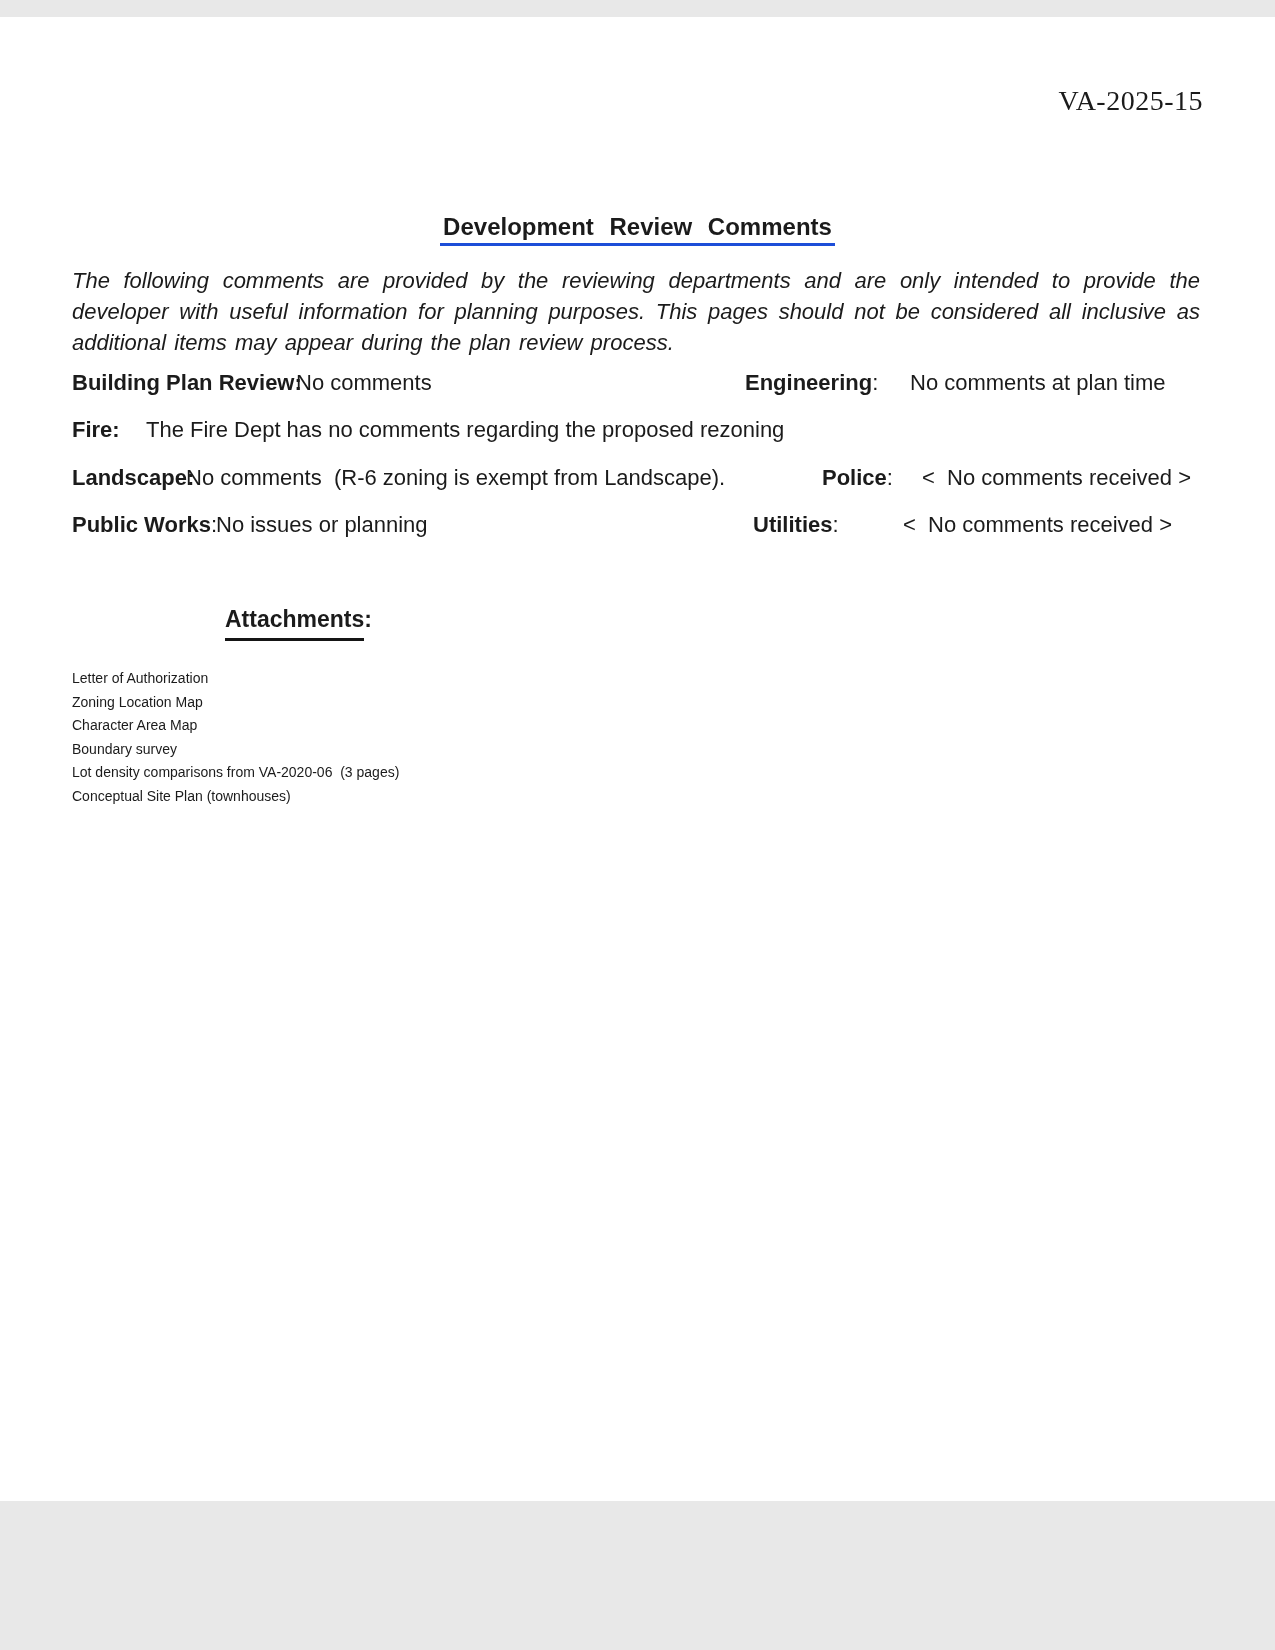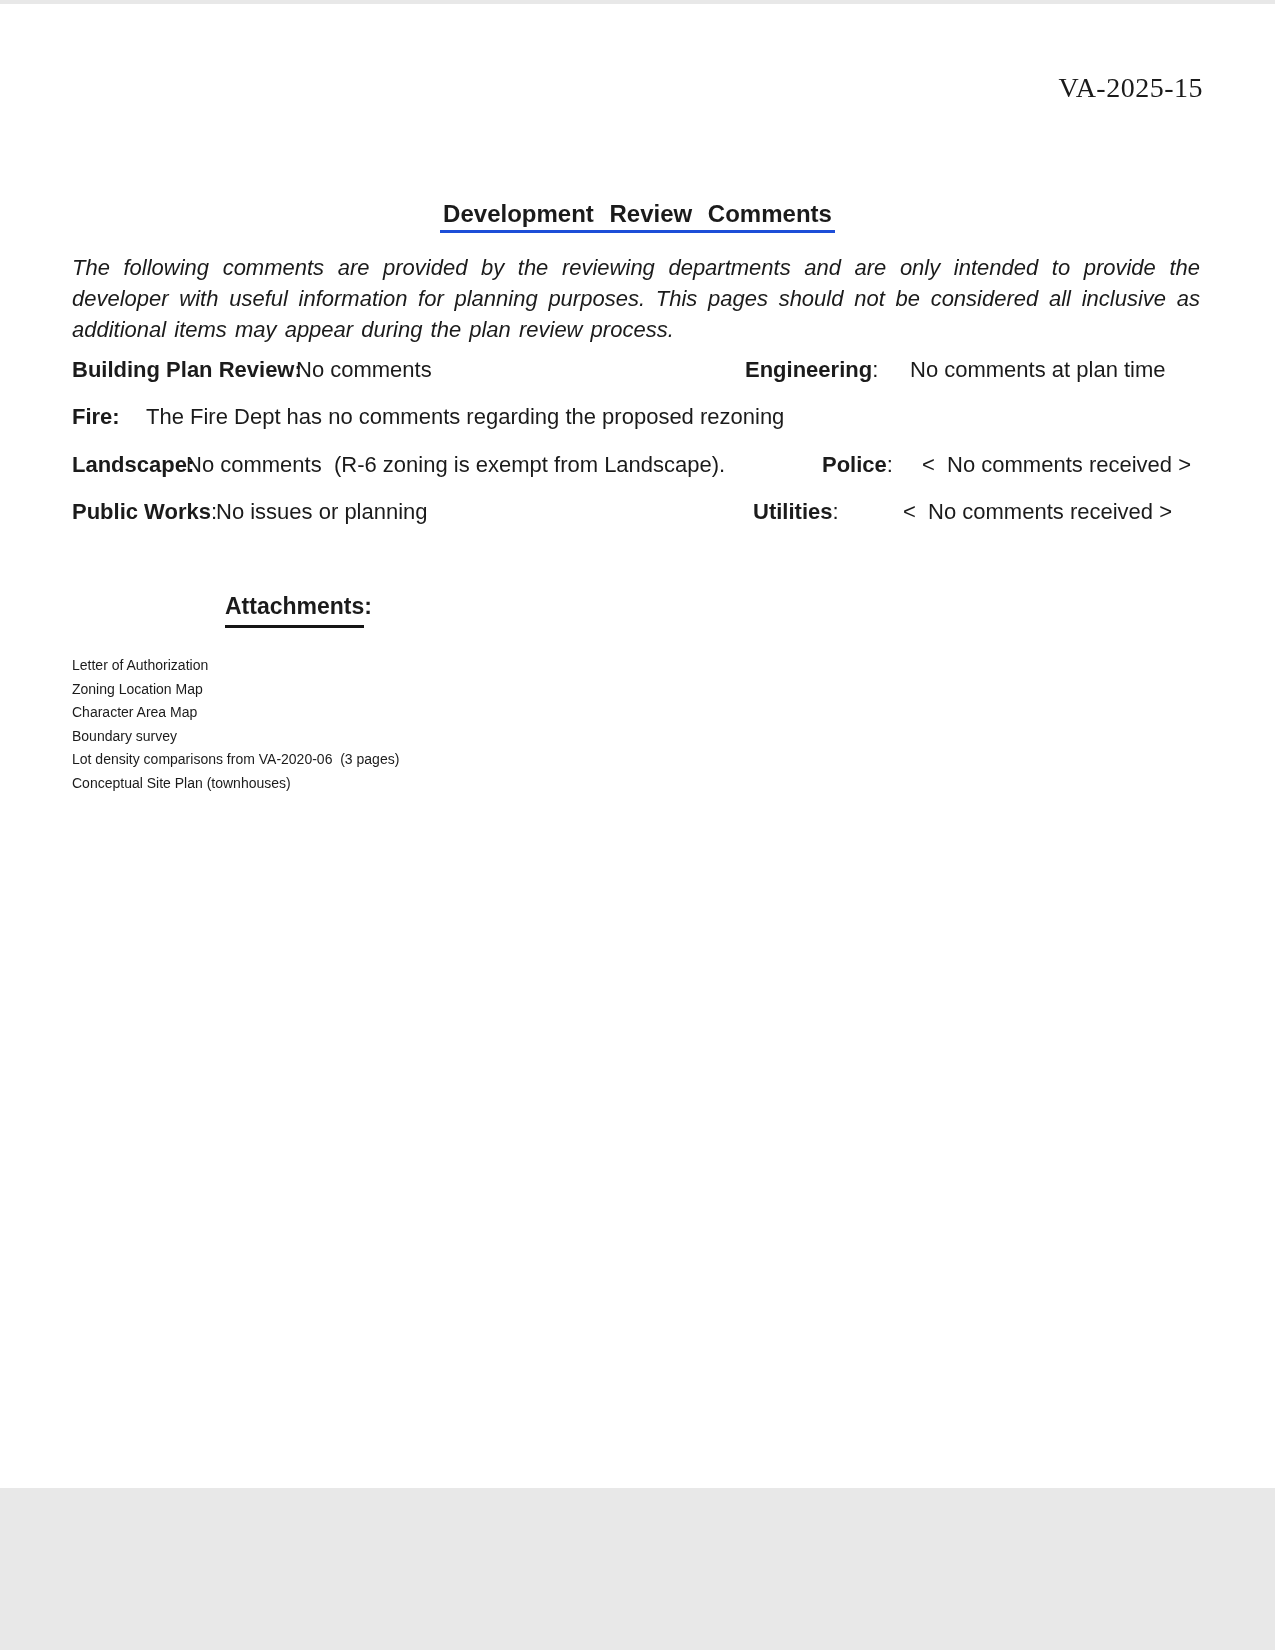--- a/index.html
+++ b/index.html
@@ -1,19 +1,19 @@
 <!DOCTYPE html>
 <html><head>
 <meta charset="utf-8">
 <style>
   html,body { margin:0; padding:0; background:#e8e8e8; }
   .page {
     position:relative;
     width:1275px; height:1484px;
-    margin:4px auto;
+    margin:17px auto;
     background:#ffffff;
     color:#1b1b1b;
     font-family:"Liberation Sans","DejaVu Sans",sans-serif;
     overflow:hidden;
   }
   .doc-ref {
     position:absolute; top:68px; right:72px;
     font-family:"Liberation Serif","DejaVu Serif",serif;
     font-size:28px; letter-spacing:0.5px;
   }

